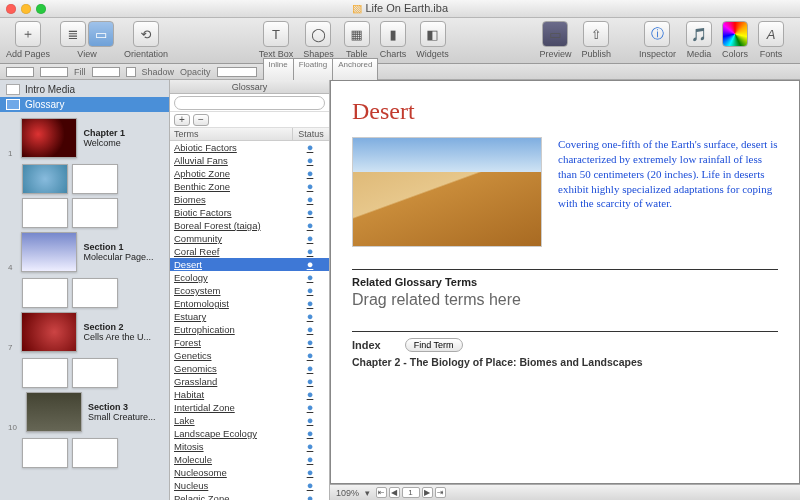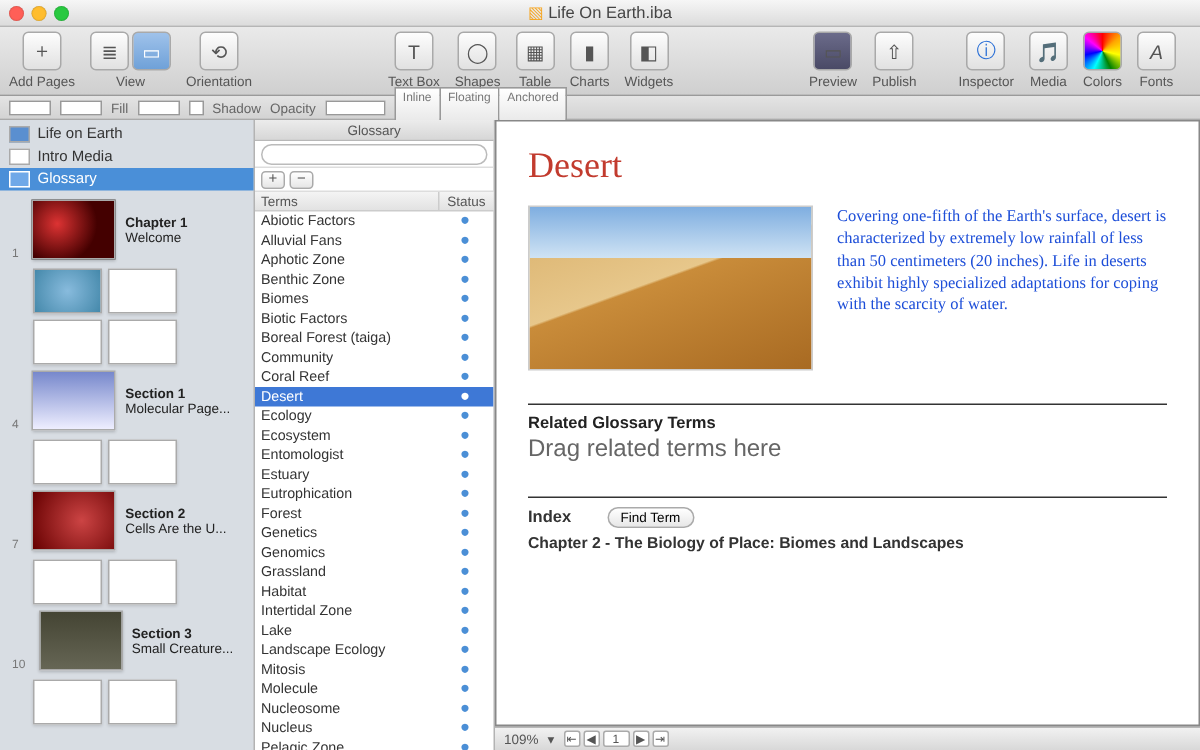--- a/index.html
+++ b/index.html
@@ -52,21 +52,21 @@
   
   .glossary{width:160px;background:#fff;border-right:1px solid #b3b3b3;display:flex;flex-direction:column;}
   .gsearch{height:18px;padding:2px 4px;border-bottom:1px solid #ddd;}
   .gsearch input{width:100%;height:14px;border:1px solid #bbb;border-radius:8px;padding:0 6px;font-size:9px;}
   .gtools{height:16px;display:flex;align-items:center;gap:3px;padding:0 4px;border-bottom:1px solid #ddd;}
   .gtools .tbtn{width:16px;height:12px;border:1px solid #aaa;background:linear-gradient(#fff,#e6e6e6);border-radius:3px;text-align:center;line-height:10px;font-size:10px;color:#555;}
   .ghdr{display:flex;background:linear-gradient(#f4f4f4,#e2e2e2);border-bottom:1px solid #ccc;font-size:9px;color:#555;}
   .ghdr .c1{flex:1;padding:1px 4px;border-right:1px solid #ccc;}
   .ghdr .c2{width:36px;padding:1px 4px;text-align:center;}
   .glist{flex:1;overflow:hidden;}
-  .grow{display:flex;align-items:center;font-size:9.5px;padding:0 4px;height:13px;line-height:13px;}
+  .grow{display:flex;align-items:center;font-size:9.5px;padding:0 4px;height:13px;line-height:13px;text-decoration:underline;}
   .grow .t{flex:1;white-space:nowrap;overflow:hidden;text-overflow:ellipsis;}
   .grow .s{width:30px;text-align:center;color:#4b8fd6;font-size:11px;}
   .grow.sel{background:#3e78d6;color:#fff;}
   .grow.sel .s{color:#fff;}
 
   
   .canvas{flex:1;background:#999;display:flex;flex-direction:column;}
   .doc{flex:1;margin:0;background:#fff;padding:18px 22px;box-shadow:inset 0 0 0 1px #888; overflow:hidden;}
   .doc h1{font-family:Georgia,serif;color:#c23b2e;font-weight:normal;font-size:24px;margin-bottom:12px;}
   .docbody{display:flex;gap:16px;}
@@ -211,24 +211,20 @@
     <span>Floating</span>
     <span>Anchored</span>
   </div>
 </div>
 
 <div class="main">
 
   <div class="sidebar">
     <div class="outline">
       <div class="out-item">
-          <div class="icn" style="background:#5a8fd0;"></div>
-          <span>Life on Earth</span>
-        </div>
-      <div class="out-item">
           <div class="icn"></div>
           <span>Intro Media</span>
         </div>
       <div class="out-item sel">
           <div class="icn" style="background:#6fa8e8;"></div>
           <span>Glossary</span>
         </div>
     </div>
     <div class="thumbs">
       <div class="chap">

